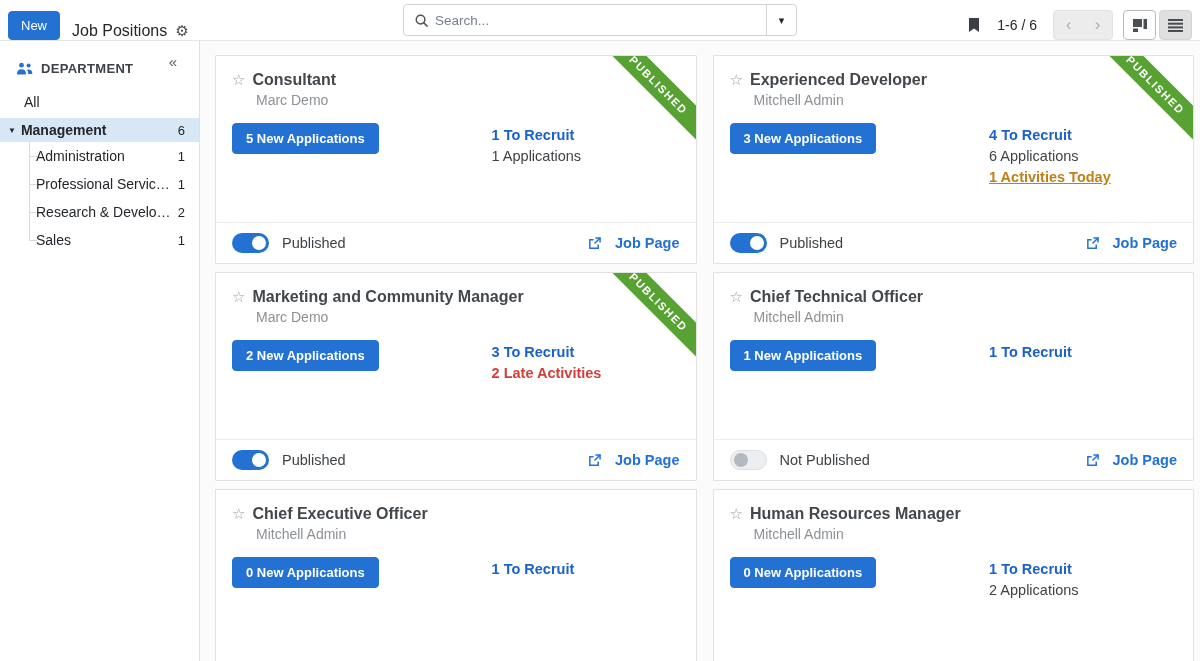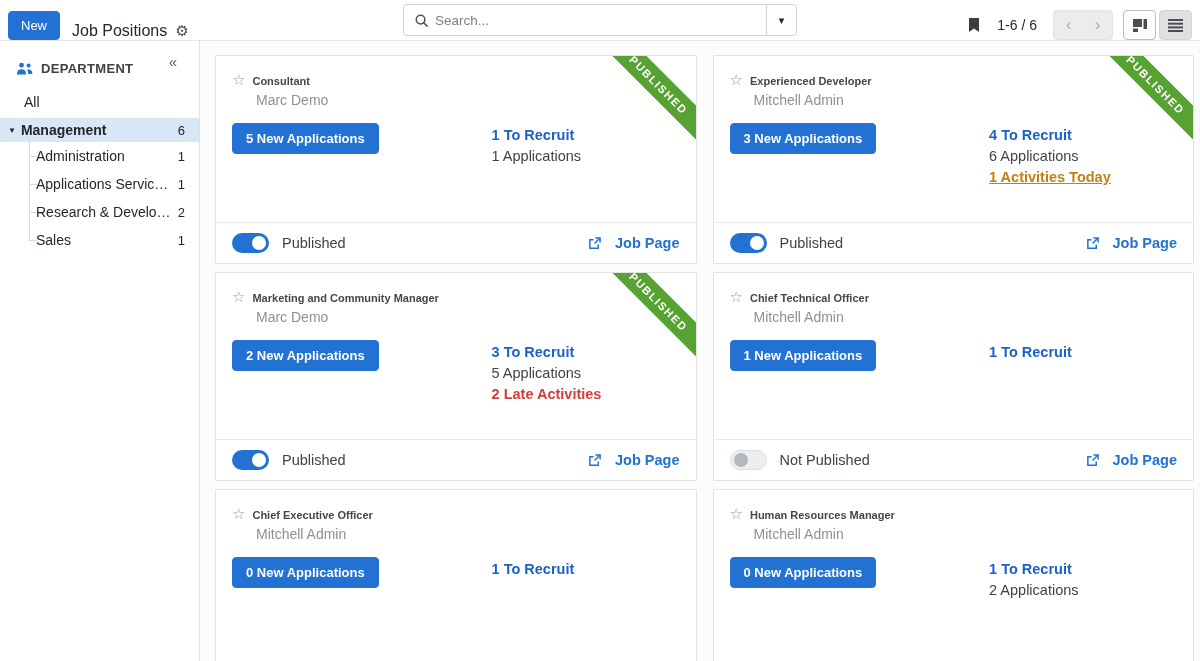--- a/index.html
+++ b/index.html
@@ -101,21 +101,21 @@
     display:grid; grid-template-columns:1fr 1fr; column-gap:16px; row-gap:8px;
   }
   .card {
     background:#fff; border:1px solid #e2e2e2; border-radius:1px;
     position:relative; overflow:hidden; height:209px;
     display:flex; flex-direction:column;
   }
   .card-body { padding:15px 16px 0 16px; flex:1; }
   .title-row { display:flex; align-items:baseline; gap:7px; }
   .star { color:#9aa0a6; font-size:15px; cursor:pointer; }
-  .card-title { font-size:11px; font-weight:bold; color:#42474c; cursor:pointer; }
+  .card-title { font-size:16px; font-weight:bold; color:#42474c; cursor:pointer; }
   .card-subtitle { font-size:14px; color:#8c9196; margin:3px 0 0 24px; }
   .card-cols { display:flex; margin-top:15px; }
   .col-left { width:58%; }
   .btn-apps {
     background:#2271d3; color:#fff; border:1px solid #2271d3; border-radius:4px;
     font-size:13px; font-weight:bold; padding:7px 13px; cursor:pointer; font-family:inherit;
   }
   .col-right { width:42%; padding-top:2px; }
   .stat { font-size:14.5px; line-height:21px; }
   .stat-recruit { color:#1b62c8; font-weight:bold; cursor:pointer; }
@@ -226,21 +226,21 @@
       <span class="caret">▼</span>
       <span class="glabel">Management</span>
       <span class="gcount">6</span>
     </div>
     <div class="side-children">
       <div class="side-child">
         <span>Administration</span>
         <span class="ccount">1</span>
       </div>
       <div class="side-child">
-        <span>Applications Servic…</span>
+        <span>Professional Servic…</span>
         <span class="ccount">1</span>
       </div>
       <div class="side-child">
         <span>Research &amp; Develo…</span>
         <span class="ccount">2</span>
       </div>
       <div class="side-child">
         <span>Sales</span>
         <span class="ccount">1</span>
       </div>
@@ -326,21 +326,20 @@
             <span class="star">☆</span>
             <span class="card-title">Marketing and Community Manager</span>
           </div>
           <div class="card-subtitle">Marc Demo</div>
           <div class="card-cols">
             <div class="col-left">
               <button class="btn-apps">2 New Applications</button>
             </div>
             <div class="col-right">
               <div class="stat stat-recruit">3 To Recruit</div>
-              <div class="stat stat-apps">5 Applications</div>
               <div class="stat stat-danger">2 Late Activities</div>
             </div>
           </div>
         </div>
         <div class="card-footer">
           <div class="toggle"></div>
           <span class="toggle-label">Published</span>
           <a class="jobpage">
             <span>
               <svg width="13" height="13" viewBox="0 0 14 14">

